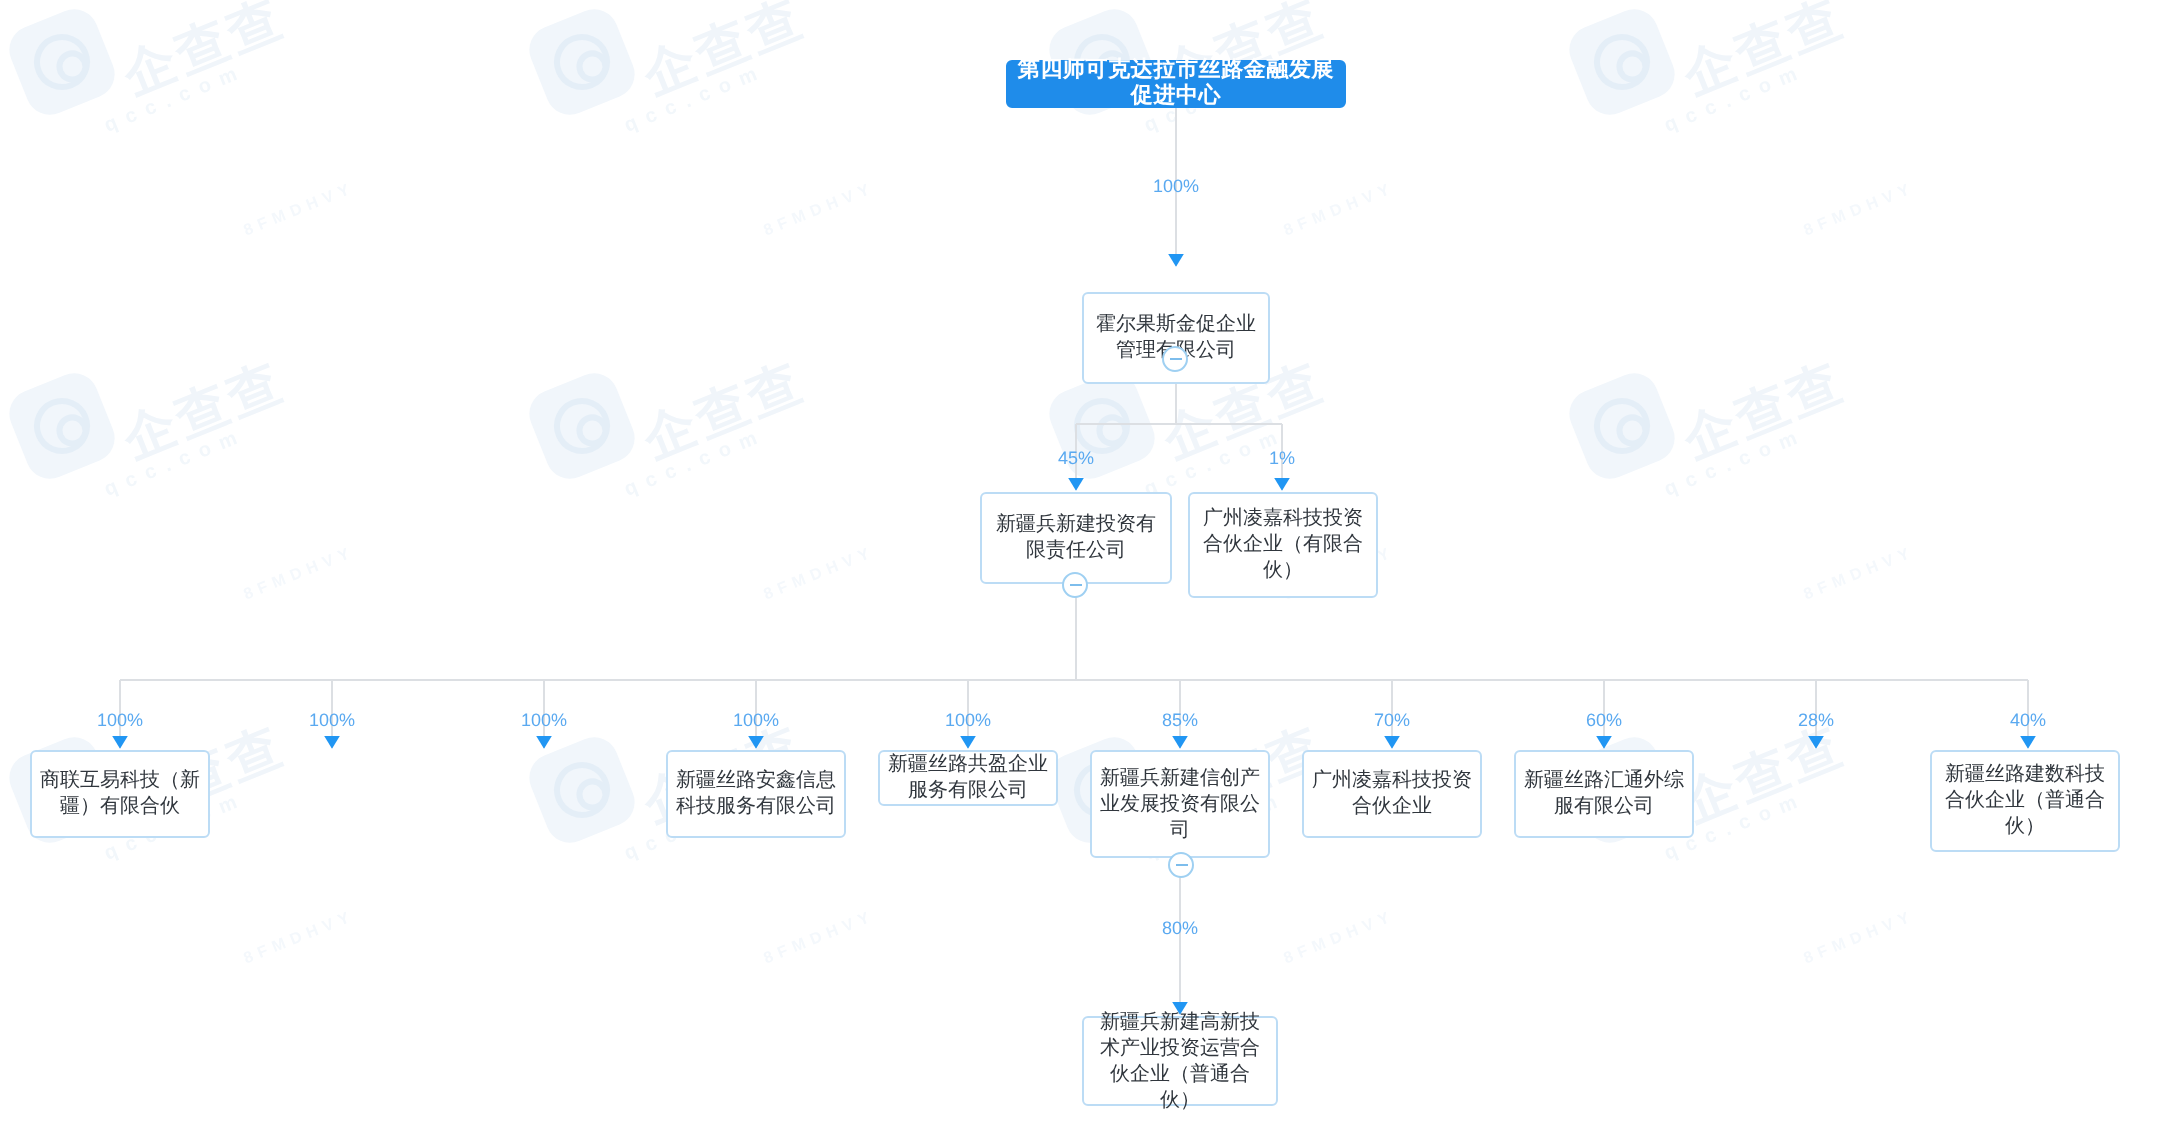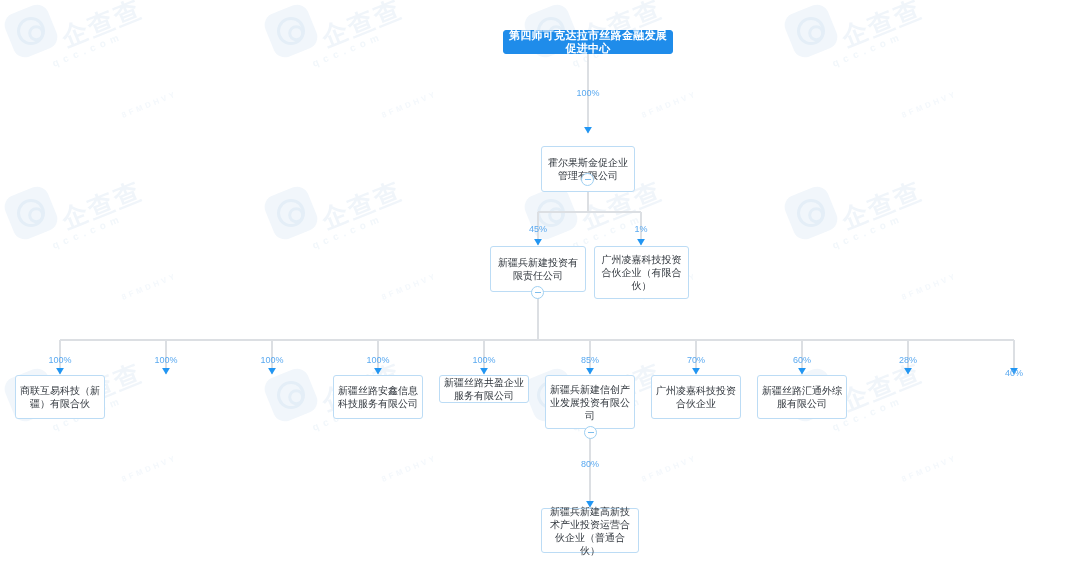--- a/index.html
+++ b/index.html
@@ -255,27 +255,28 @@
 
     <div class="pct" style="left:35px;  top:355px; width:50px;">100%</div>
     <div class="pct" style="left:141px; top:355px; width:50px;">100%</div>
     <div class="pct" style="left:247px; top:355px; width:50px;">100%</div>
     <div class="pct" style="left:353px; top:355px; width:50px;">100%</div>
     <div class="pct" style="left:459px; top:355px; width:50px;">100%</div>
     <div class="pct" style="left:565px; top:355px; width:50px;">85%</div>
     <div class="pct" style="left:671px; top:355px; width:50px;">70%</div>
     <div class="pct" style="left:777px; top:355px; width:50px;">60%</div>
     <div class="pct" style="left:883px; top:355px; width:50px;">28%</div>
-    <div class="pct" style="left:989px; top:368px; width:50px;">40%</div>
+    <div class="pct" style="left:989px; top:355px; width:50px;">40%</div>
 
     <div class="node" style="left:15px;  top:375px; width:90px; height:44px;">商联互易科技（新疆）有限合伙</div>
     <div class="node" style="left:333px; top:375px; width:90px; height:44px;">新疆丝路安鑫信息科技服务有限公司</div>
     <div class="node" style="left:439px; top:375px; width:90px; height:28px;">新疆丝路共盈企业服务有限公司</div>
     <div class="node" style="left:545px; top:375px; width:90px; height:54px;">新疆兵新建信创产业发展投资有限公司</div>
     <div class="collapse" style="left:584px; top:426px;"></div>
     <div class="node" style="left:651px; top:375px; width:90px; height:44px;">广州凌嘉科技投资合伙企业</div>
     <div class="node" style="left:757px; top:375px; width:90px; height:44px;">新疆丝路汇通外综服有限公司</div>
+    <div class="node" style="left:965px; top:375px; width:95px; height:51px;">新疆丝路建数科技合伙企业（普通合伙）</div>
 
     <div class="pct" style="left:565px; top:459px; width:50px;">80%</div>
     <div class="node" style="left:541px; top:508px; width:98px; height:45px;">新疆兵新建高新技术产业投资运营合伙企业（普通合伙）</div>
 
   </div>
 </div>
 
 </body></html>

